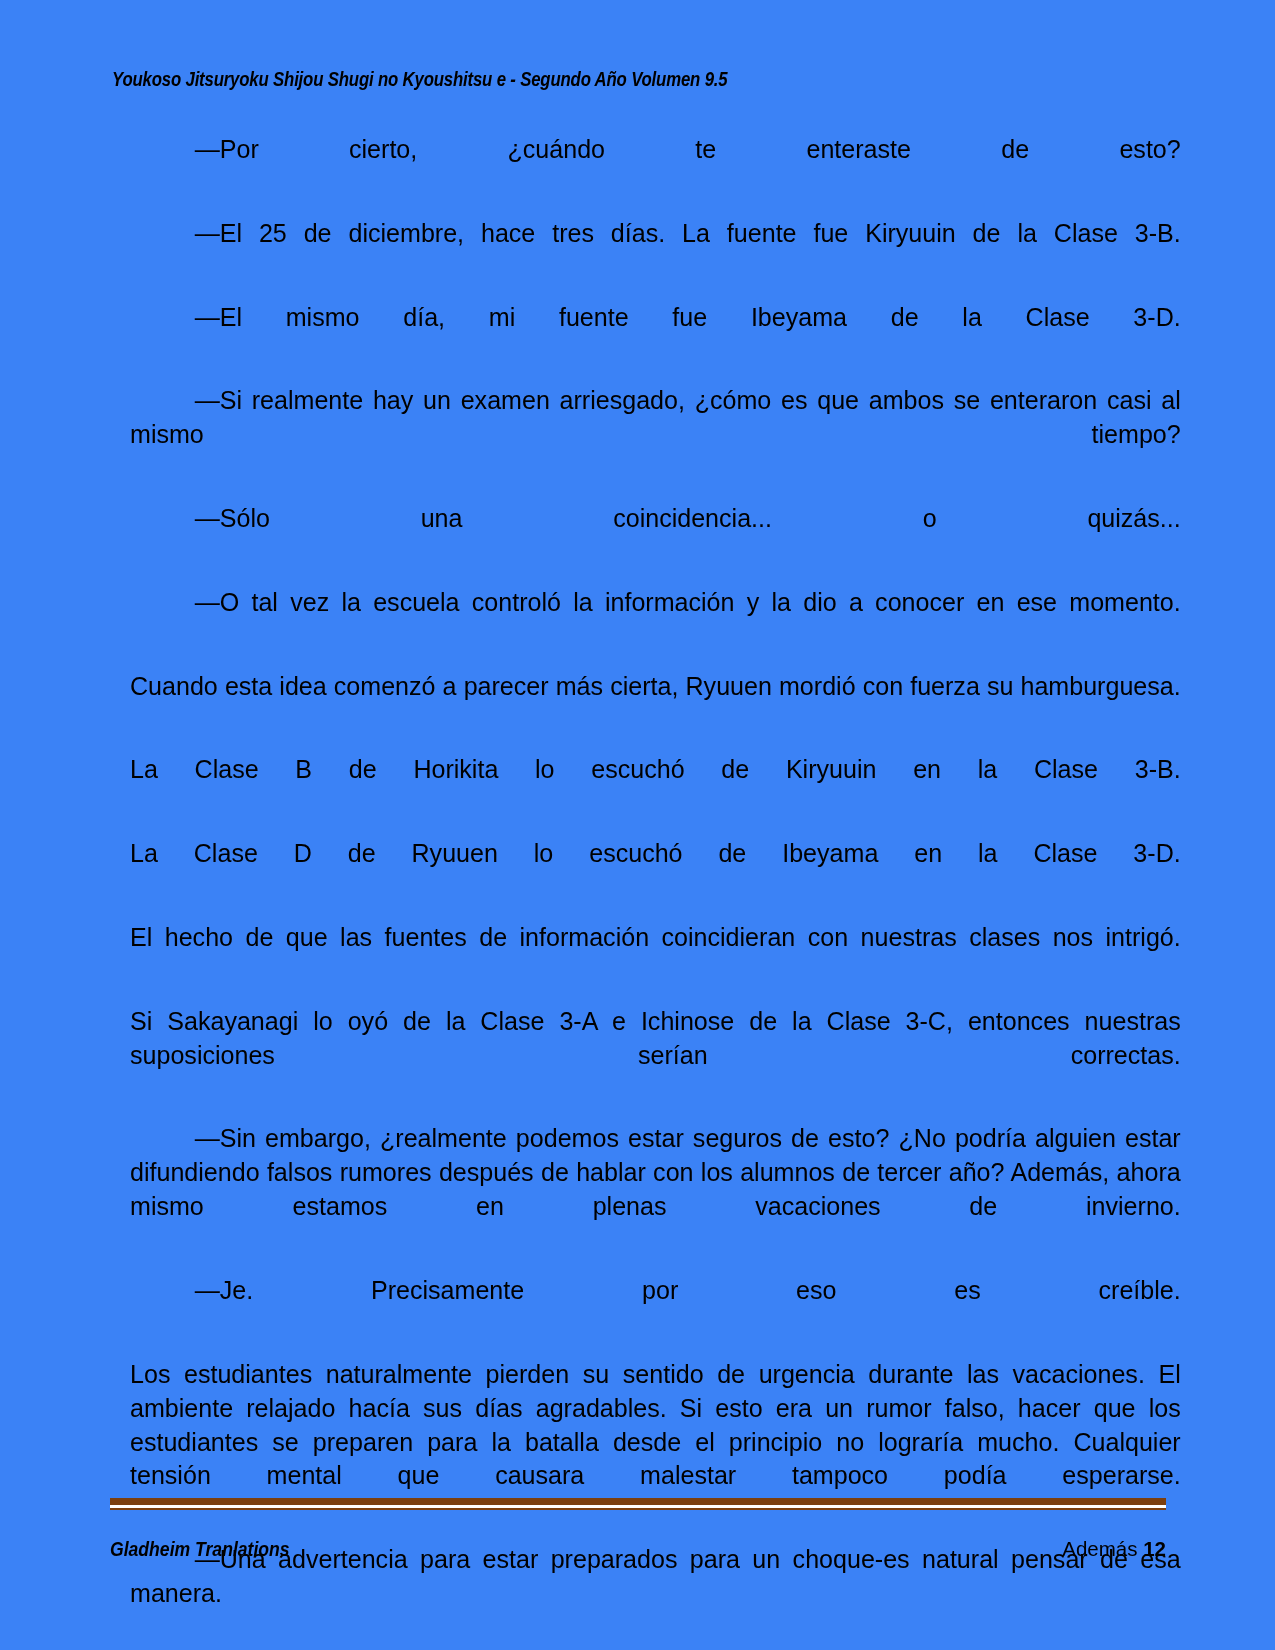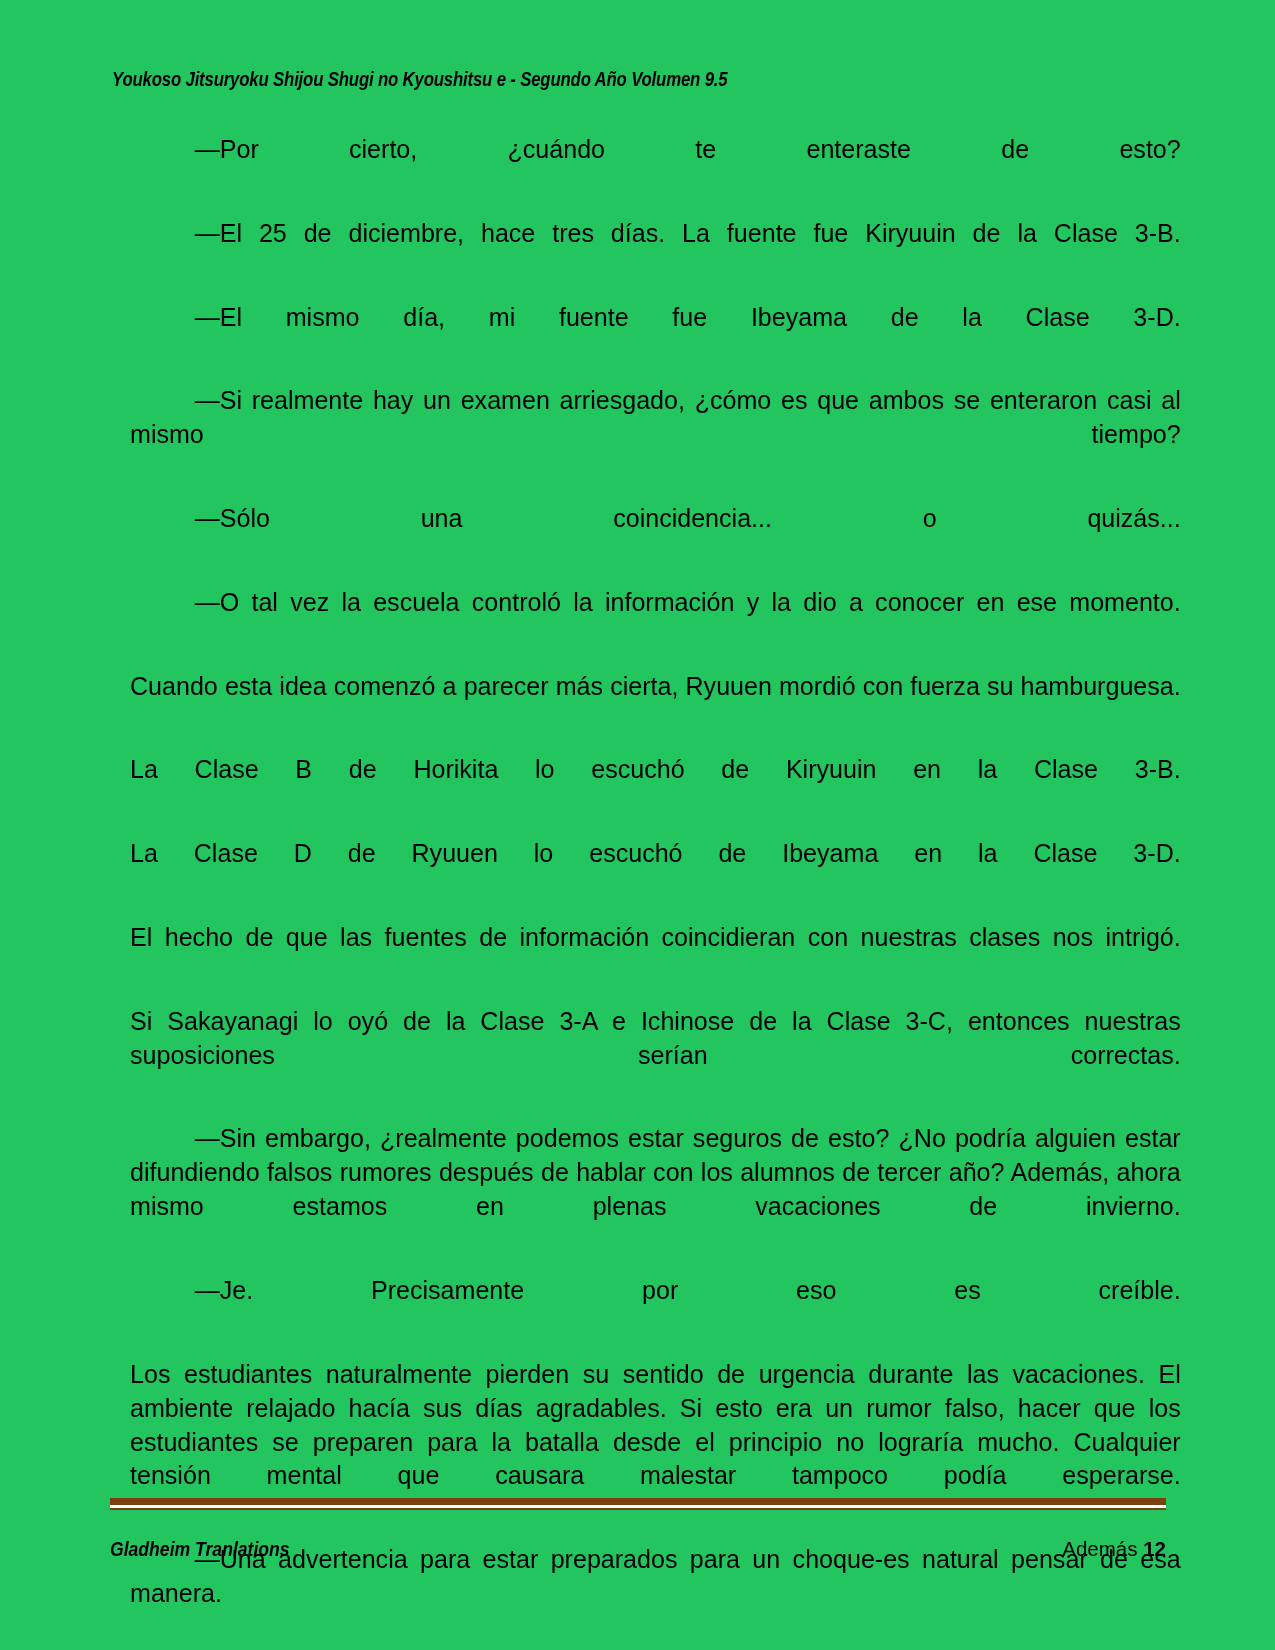--- a/index.html
+++ b/index.html
@@ -4,21 +4,21 @@
 <style>
   html, body {
     margin: 0;
     padding: 0;
     background: #ffffff;
   }
   .page {
     position: relative;
     width: 1275px;
     height: 1650px;
-    background: #22c55e;
+    background: #3b82f6;
     overflow: hidden;
     font-family: "Liberation Sans", sans-serif;
   }
 
   
   .doc-header {
     position: absolute;
     left: 112px;
     top: 68px;
     width: 1053px;

